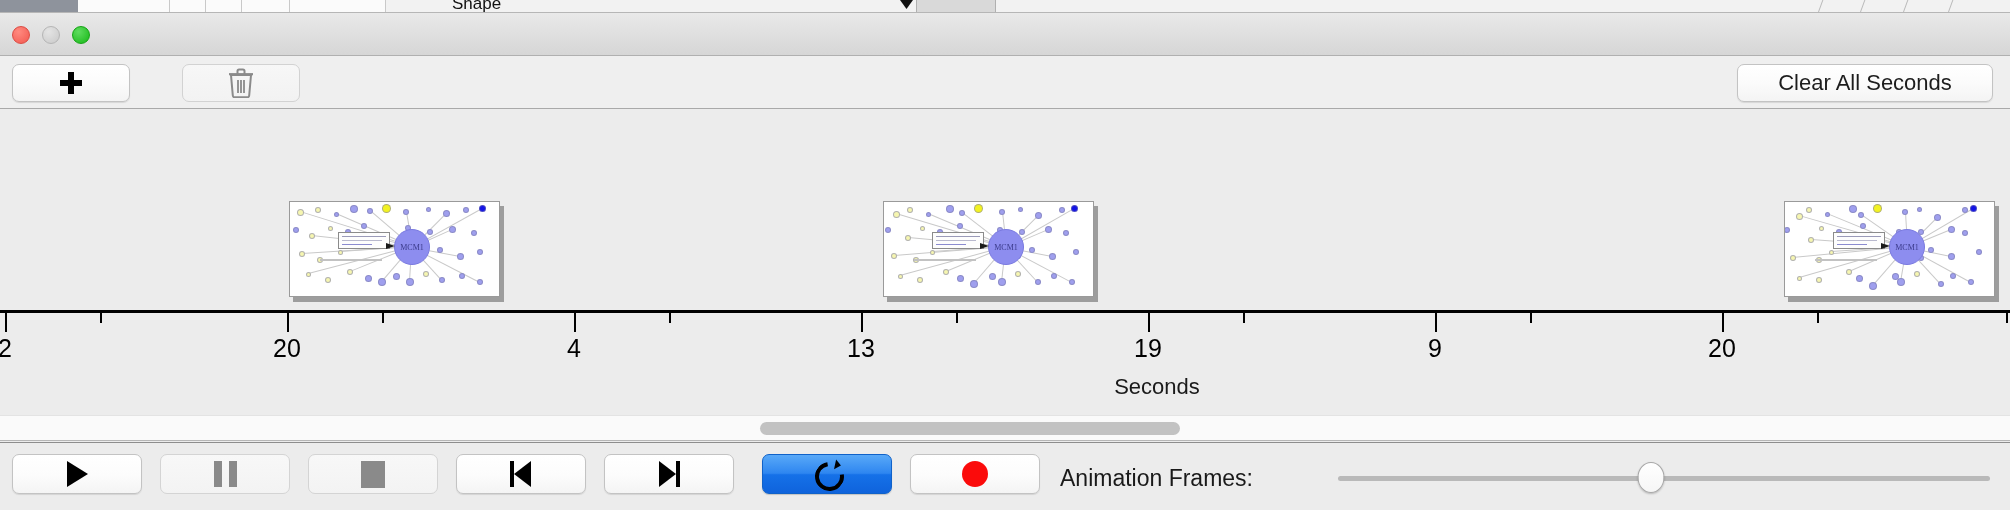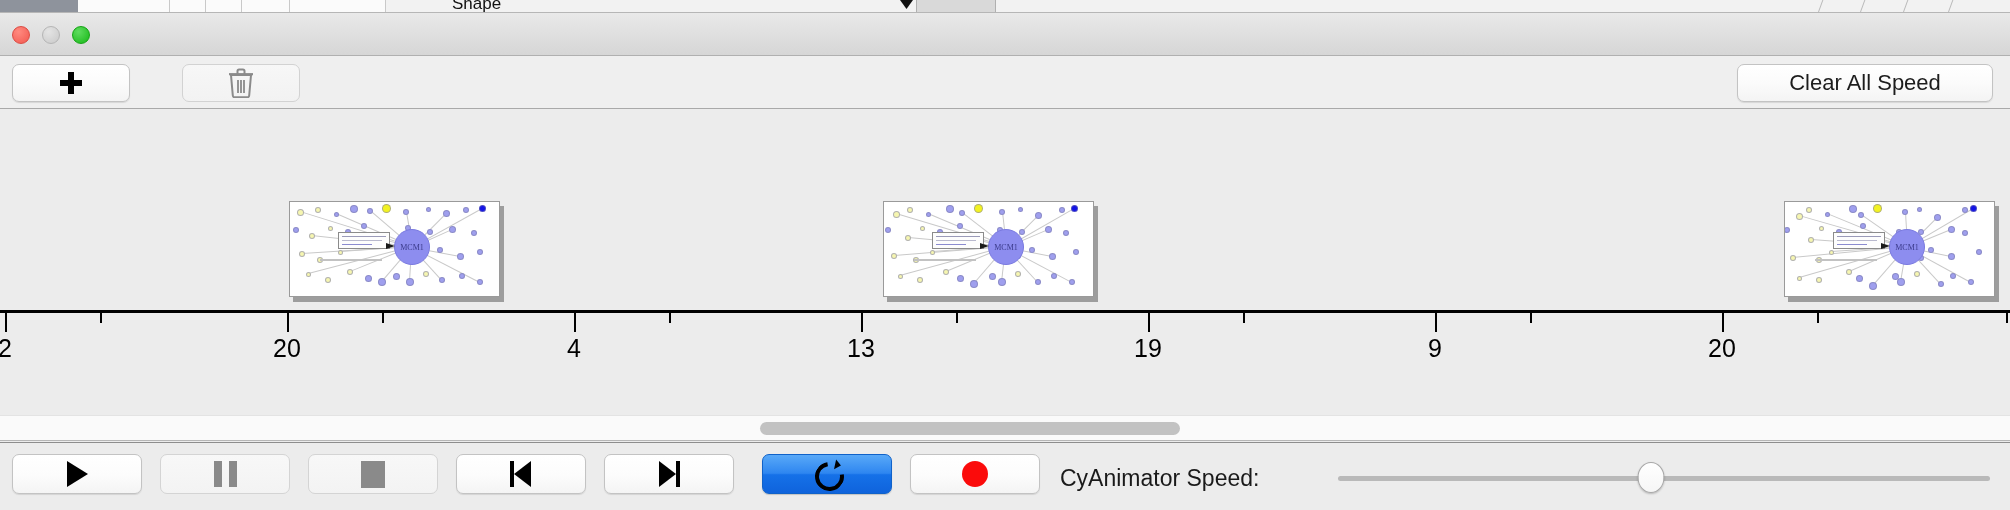--- a/index.html
+++ b/index.html
@@ -275,21 +275,21 @@
     <span class="plus-icon"></span>
   </div>
   <div class="btn disabled" id="btn-delete">
     <svg width="26" height="30" viewBox="0 0 26 30">
       <path d="M3 7 h20 l-1.8 20.5 a2 2 0 0 1 -2 1.8 h-12.4 a2 2 0 0 1 -2 -1.8 Z" fill="none" stroke="#8a8a8a" stroke-width="2"></path>
       <path d="M1 6.2 h24" stroke="#8a8a8a" stroke-width="2.2" fill="none"></path>
       <path d="M9.5 6 v-3 a1.6 1.6 0 0 1 1.6 -1.6 h3.8 a1.6 1.6 0 0 1 1.6 1.6 v3" fill="none" stroke="#8a8a8a" stroke-width="2"></path>
       <path d="M10 12 v13 M13 12 v13 M16 12 v13" stroke="#8a8a8a" stroke-width="1.8"></path>
     </svg>
   </div>
-  <div class="btn" id="btn-clear">Clear All Speed</div>
+  <div class="btn" id="btn-clear">Clear All Seconds</div>
 </div>
 
 <div class="timeline">
   <div class="axis-line"></div>
   <div id="ticks-host">
       <div class="tick major" style="left: 5px;"></div>
       <div class="tick-label" style="left: 5px;">2</div>
       <div class="tick minor" style="left: 100px;"></div>
       <div class="tick major" style="left: 287px;"></div>
       <div class="tick-label" style="left: 287px;">20</div>
@@ -519,20 +519,23 @@
           <div class="callout" style="left: 48px; top: 30px; width: 52px; height: 17px;">
             <i style="width:44px"></i>
             <i style="width:40px"></i>
             <i style="width:30px;background:#8b8bd0"></i>
           </div>
           <div class="pointer" style="left: 96px; top: 41px;"></div>
           <div class="caption" style="left: 30px; top: 57px; width: 62px;"></div>
         </div>
       </div>
     </div>
+  <div class="axis-title">
+    <span>Seconds</span>
+  </div>
 </div>
 
 <div class="hscroll">
   <div class="thumb" id="hscroll-thumb" style="left: 760px; width: 420px;"></div>
 </div>
 
 <div class="playbar">
   <div class="pbtn" id="pb-play">
     <span class="ic-play"></span>
   </div>
@@ -551,18 +554,18 @@
   <div class="pbtn" id="pb-next">
     <span class="ic-next"></span>
   </div>
   <div class="pbtn active" id="pb-loop">
     <span class="ic-loop"></span>
   </div>
   <div class="pbtn" id="pb-rec">
     <span class="ic-rec"></span>
   </div>
 
-  <div class="speed-label">CyAnimator Speed:</div>
+  <div class="speed-label">Animation Frames:</div>
   <div class="slider">
     <div class="track"></div>
     <div class="knob" id="speed-knob" style="left: 48%;"></div>
   </div>
 </div>
 
 </body></html>

